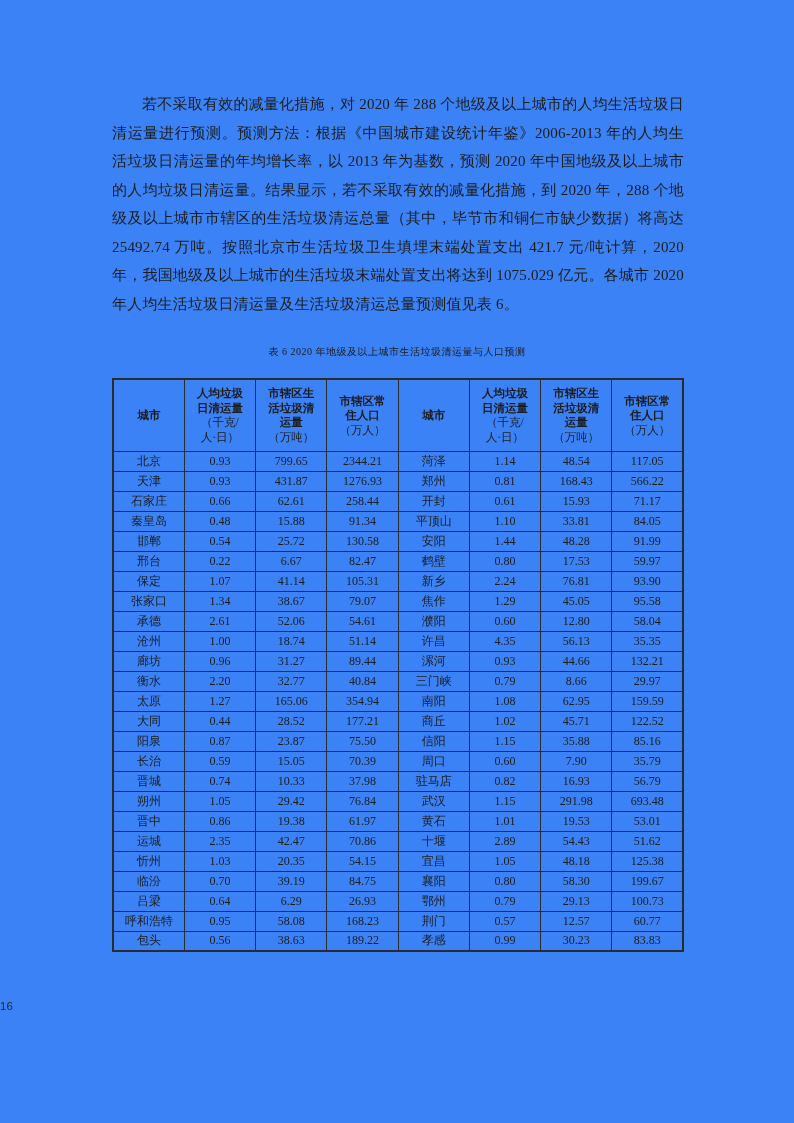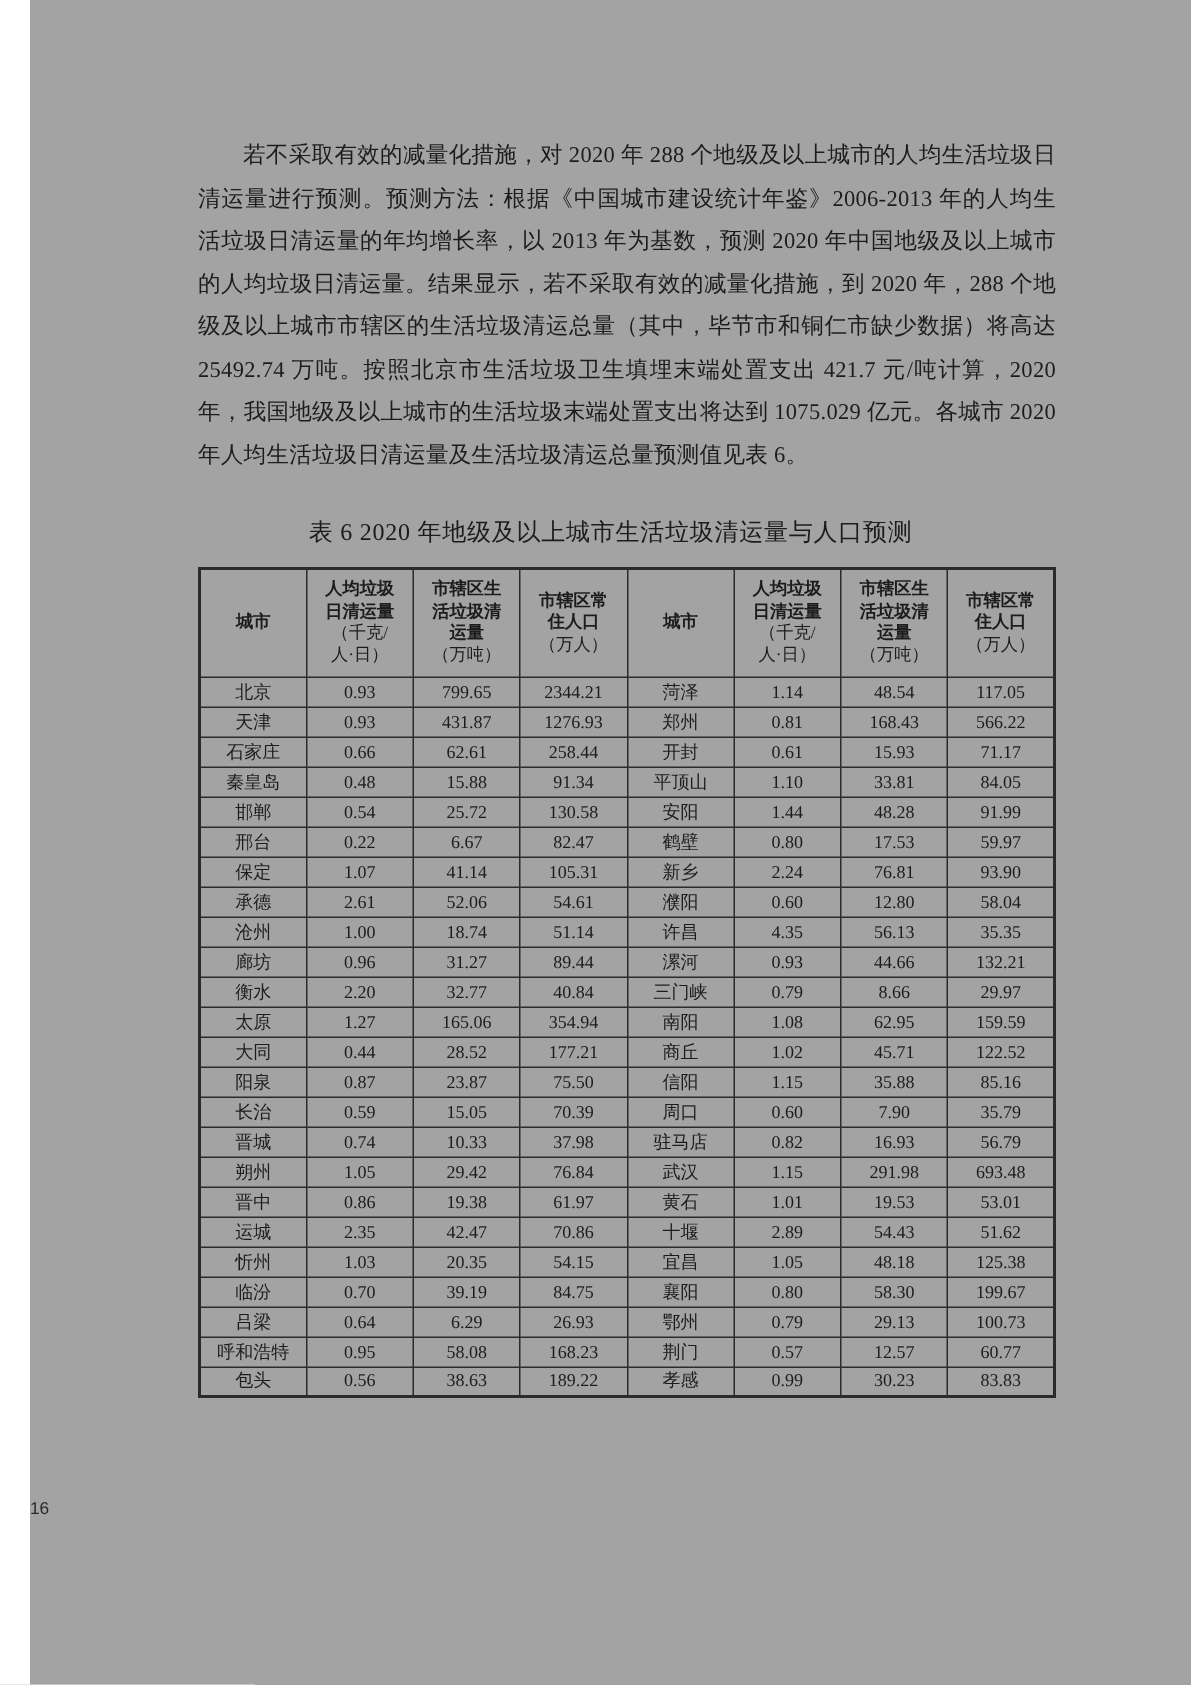--- a/index.html
+++ b/index.html
@@ -4,34 +4,34 @@
 <style>
   * { margin: 0; padding: 0; box-sizing: border-box; }
   html, body { background: #ffffff; }
   body {
     width: 794px; height: 1123px;
     position: relative;
     font-family: "Liberation Serif", "DejaVu Serif", serif;
     color: #1c1c1c;
     overflow: hidden;
   }
-  .page { position: absolute; inset: 0; background: #a3a3a3; margin-left: 20px; }
+  .page { position: absolute; inset: 0; background: #3b82f6; }
   .body-text {
     position: absolute;
     left: 112px; top: 90px; width: 572px;
     font-size: 15px; line-height: 28.5px;
     text-align: justify;
     text-indent: 2em;
     letter-spacing: 0.2px;
   }
   .table-title {
     position: absolute;
     left: 0; top: 345px; width: 100%;
     text-align: center;
-    font-size: 16px;
+    font-size: 10px;
     letter-spacing: 0.5px;
   }
   table.data-table {
     position: absolute;
     left: 112px; top: 378px;
     width: 572px;
     border-collapse: collapse;
     table-layout: fixed;
     border: 2px solid #2b2b2b;
   }
@@ -193,20 +193,30 @@
           <td>保定</td>
           <td>1.07</td>
           <td>41.14</td>
           <td>105.31</td>
           <td>新乡</td>
           <td>2.24</td>
           <td>76.81</td>
           <td>93.90</td>
         </tr>
         <tr>
+          <td>张家口</td>
+          <td>1.34</td>
+          <td>38.67</td>
+          <td>79.07</td>
+          <td>焦作</td>
+          <td>1.29</td>
+          <td>45.05</td>
+          <td>95.58</td>
+        </tr>
+        <tr>
           <td>承德</td>
           <td>2.61</td>
           <td>52.06</td>
           <td>54.61</td>
           <td>濮阳</td>
           <td>0.60</td>
           <td>12.80</td>
           <td>58.04</td>
         </tr>
         <tr>

